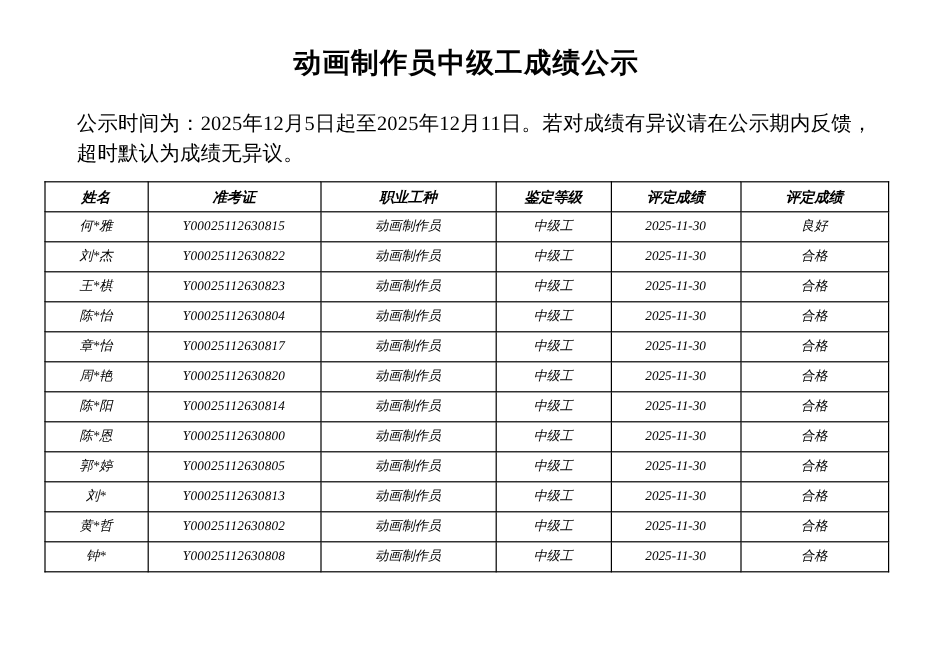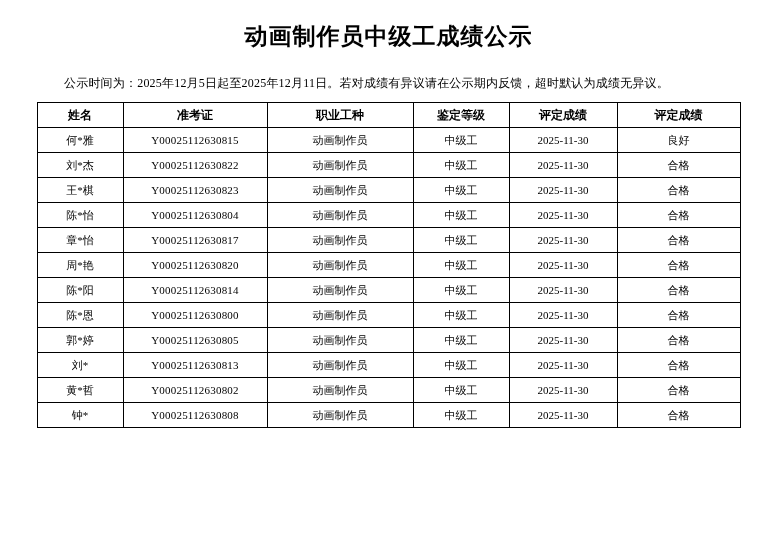--- a/index.html
+++ b/index.html
@@ -20,40 +20,41 @@
     box-sizing: border-box;
     padding: 0 28px;
     position: relative;
   }
   .doc-title {
     text-align: center;
     font-family: "Liberation Serif", serif;
     font-size: 23px;
     font-weight: bold;
     letter-spacing: 1px;
-    margin-top: 22px;
+    margin-top: 38px;
     margin-bottom: 0;
     line-height: 1.3;
   }
   .notice {
     margin-top: 22px;
     margin-bottom: 10px;
-    font-size: 12px;
+    font-size: 17px;
     font-family: "Liberation Serif", serif;
     color: #000;
     letter-spacing: 0.2px;
     padding-left: 36px;
     padding-right: 20px;
     line-height: 1.5;
   }
   table.results {
     border-collapse: collapse;
     width: 703px;
     margin: 0 auto;
     table-layout: fixed;
+    font-style: italic;
   }
   table.results th, table.results td {
     border: 1px solid #000000;
     text-align: center;
     font-family: "Liberation Serif", serif;
     font-size: 11px;
     height: 24px;
     line-height: 24px;
     padding: 0;
     overflow: hidden;

